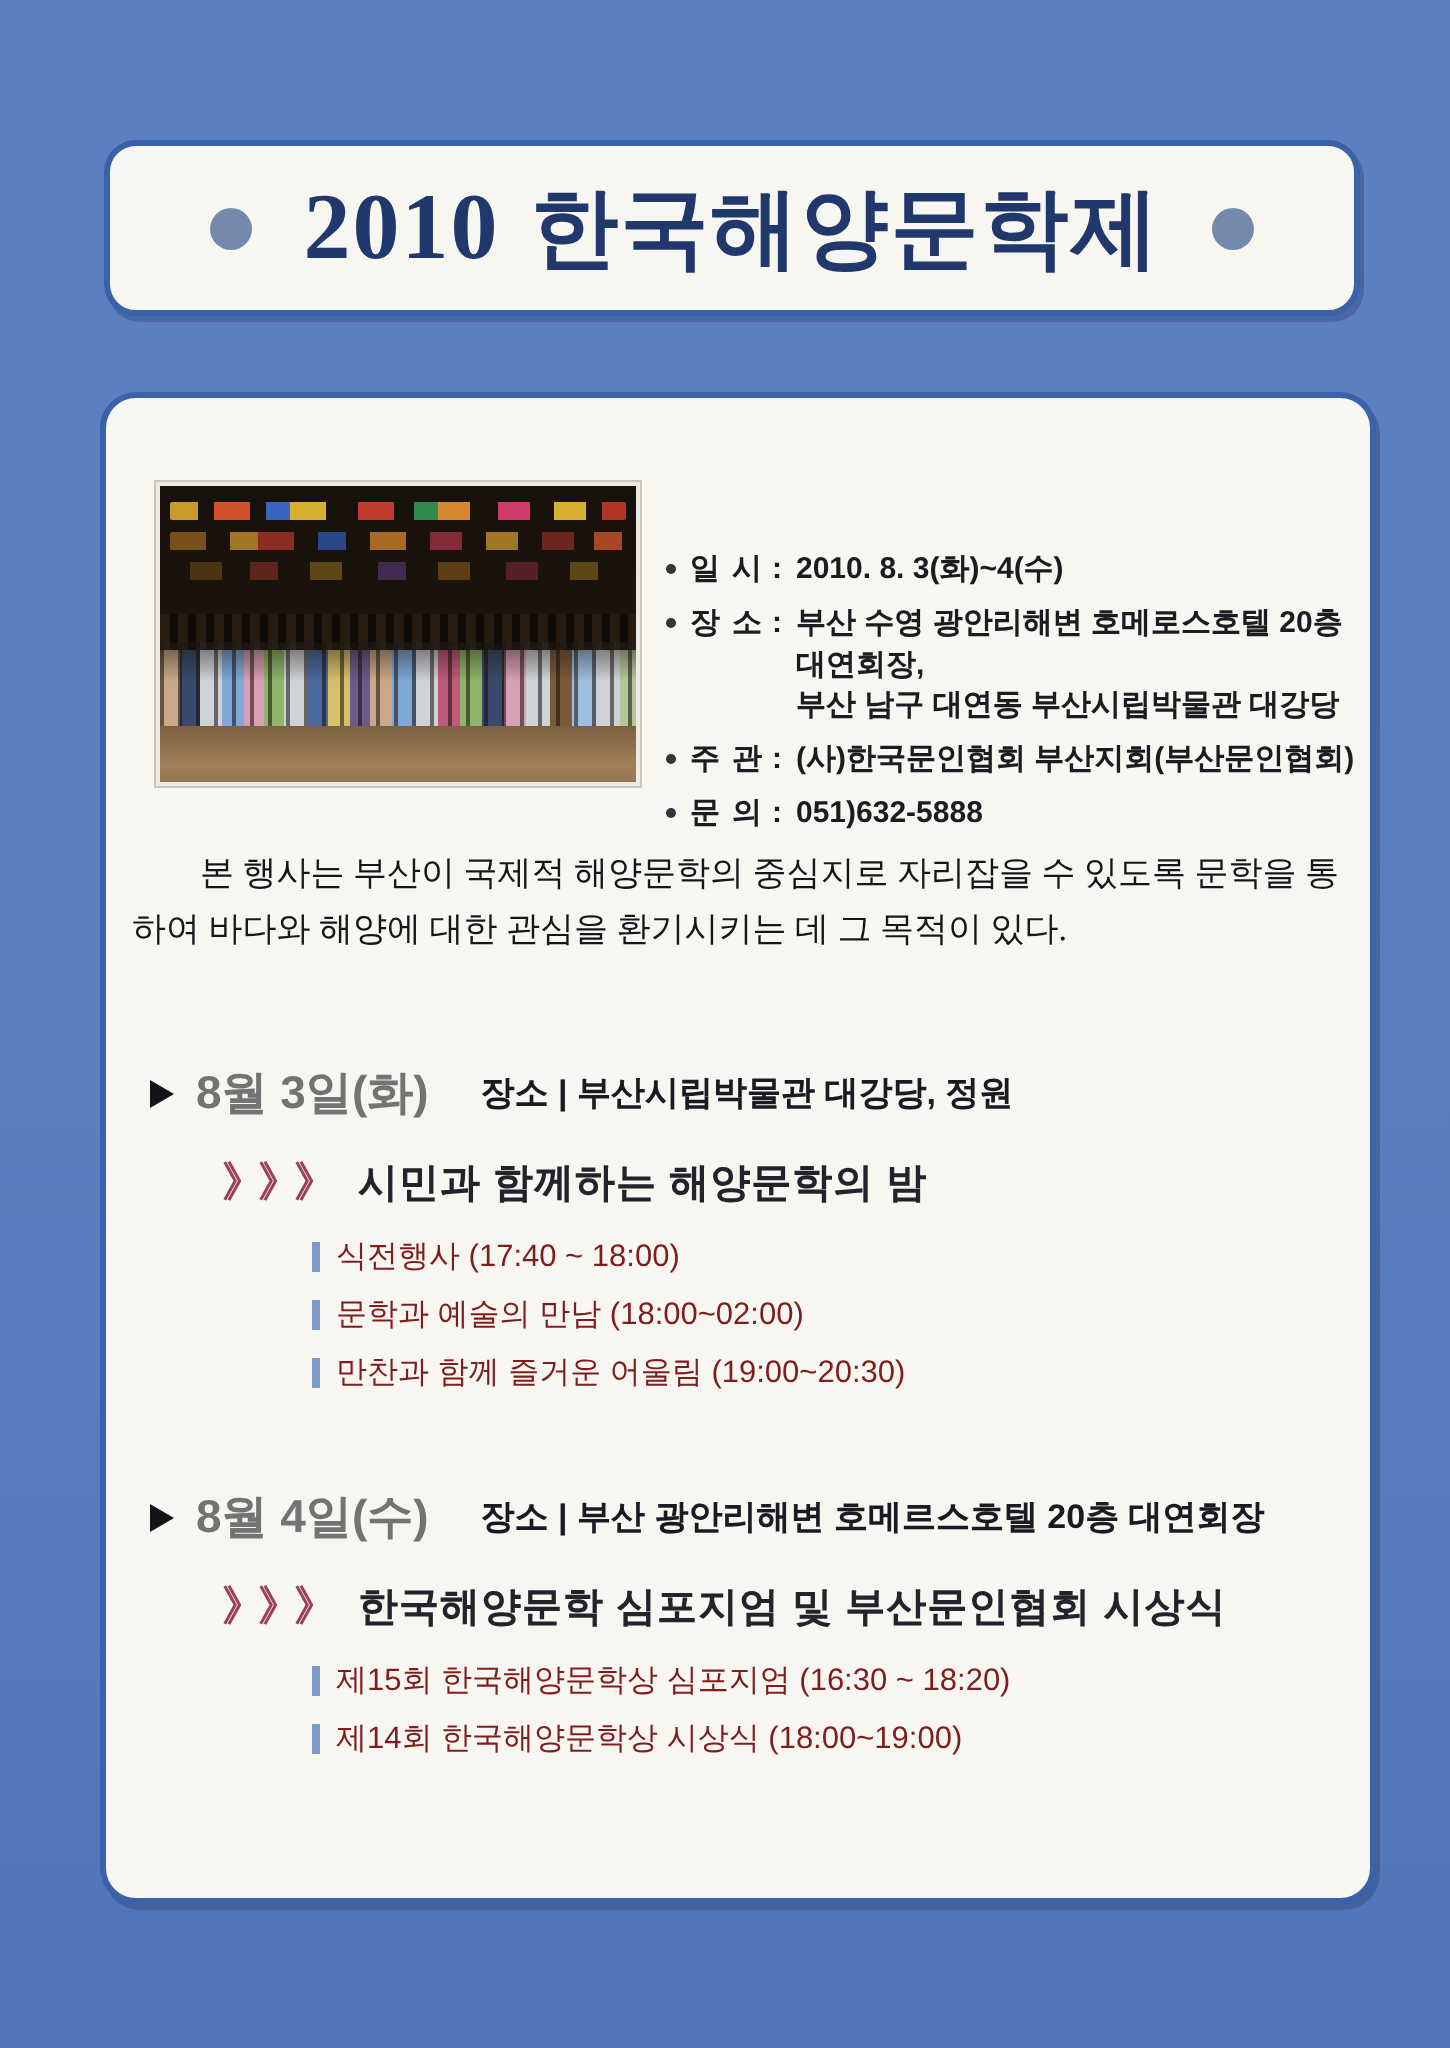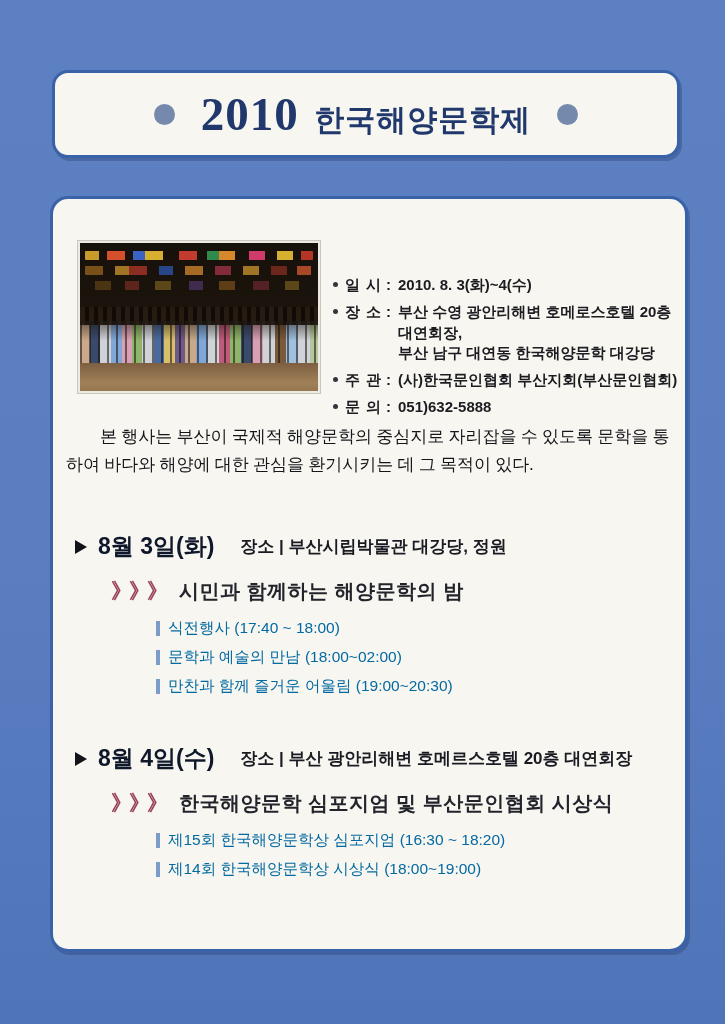--- a/index.html
+++ b/index.html
@@ -15,21 +15,21 @@
   .header-box {
     position:absolute; left:52px; top:70px; width:628px; height:88px;
     box-sizing:border-box; background:#f7f6f1;
     border:3px solid #3a62a8; border-radius:16px;
     display:flex; align-items:center; justify-content:center; gap:26px;
     box-shadow:2px 3px 0 rgba(40,60,110,0.35);
   }
   .dot { width:21px; height:21px; border-radius:50%; background:#7589ad; flex:0 0 auto; }
   .title { color:#20386b; font-weight:700; white-space:nowrap; letter-spacing:1px; }
   .title .year { font-family:"Liberation Serif", serif; font-size:47px; }
-  .title .kname { font-size:30px; margin-left:10px; }
+  .title .kname { font-size:44px; margin-left:10px; }
 
   
   .main-box {
     position:absolute; left:50px; top:196px; width:638px; height:756px;
     box-sizing:border-box; background:#f7f6f1;
     border:3px solid #3a62a8; border-radius:18px;
     box-shadow:2px 3px 0 rgba(40,60,110,0.35);
   }
 
   
@@ -97,29 +97,29 @@
     color:#15151a; text-indent:34px; }
 
   
   .section { position:absolute; left:22px; right:14px; }
   .section.s1 { top:332px; }
   .section.s2 { top:544px; }
   .sec-head { display:flex; align-items:center; }
   .tri { width:0; height:0; border-left:12px solid #13131a;
     border-top:7px solid transparent; border-bottom:7px solid transparent;
     margin-right:11px; flex:0 0 auto; }
-  .sec-date { font-size:23px; font-weight:700; color:#0f172a; white-space:nowrap; }
+  .sec-date { font-size:23px; font-weight:700; color:#737373; white-space:nowrap; }
   .sec-place { font-size:17px; font-weight:700; color:#1a1a22; margin-left:26px; white-space:nowrap; }
   .sec-sub { display:flex; align-items:center; margin:15px 0 0 36px; }
   .chev { color:#9b4155; font-size:21px; font-weight:700; letter-spacing:-3px;
     margin-right:14px; flex:0 0 auto; }
   .sub-text { font-size:20px; font-weight:700; color:#23232b; letter-spacing:0.5px; }
   .items { margin:13px 0 0 60px; }
   .item { display:flex; align-items:center; margin-bottom:8px; height:21px;
-    font-size:15.5px; color:#0369a1;padding-left:21px; }
+    font-size:15.5px; color:#7f1d1d;padding-left:21px; }
   .bar { flex:0 0 auto; width:4px; height:15px; background:#7b9cc9; margin-right:8px; }
 </style>
 </head>
 <body>
 
 <div class="poster">
 
   <div class="header-box">
     <span class="dot"></span>
     <span class="title">
@@ -153,21 +153,21 @@
       </div>
       <div class="info-row">
         <span class="bullet"></span>
         <span class="ilabel">
             <span>장</span>
             <span>소</span>
           </span>
         <span class="icolon">:</span>
         <span class="ivalue">
           <div>부산 수영 광안리해변 호메로스호텔 20층 대연회장,</div>
-          <div>부산 남구 대연동 한국해양문학 대강당</div>
+          <div>부산 남구 대연동 부산시립박물관 대강당</div>
         </span>
       </div>
       <div class="info-row">
         <span class="bullet"></span>
         <span class="ilabel">
             <span>주</span>
             <span>관</span>
           </span>
         <span class="icolon">:</span>
         <span class="ivalue">(사)한국문인협회 부산지회(부산문인협회)</span>

